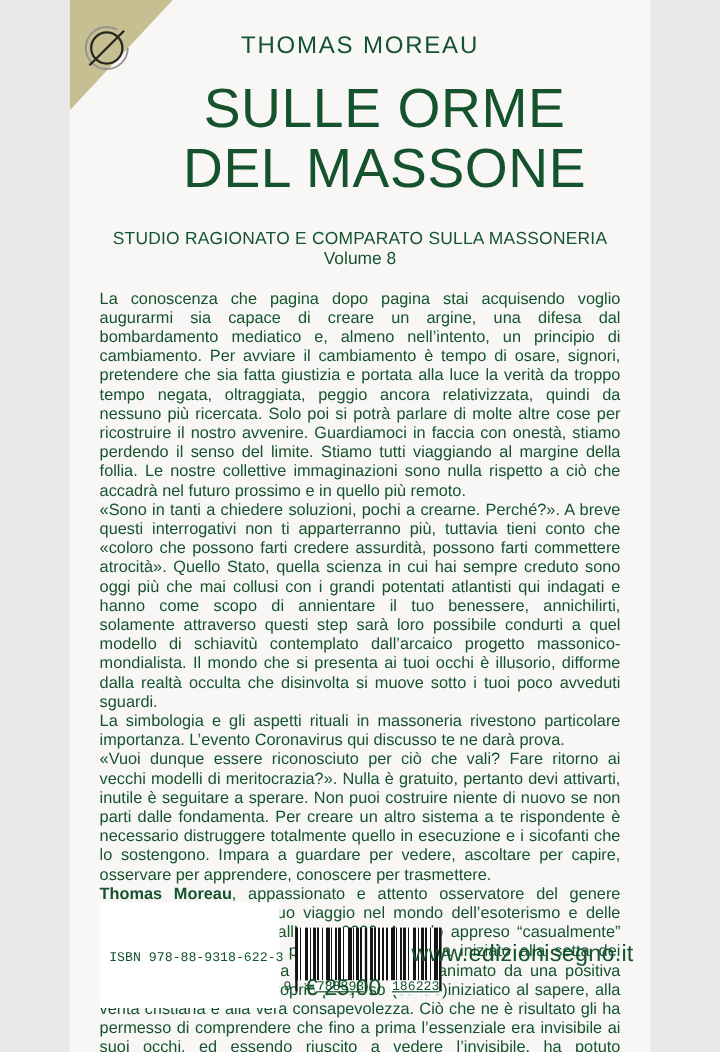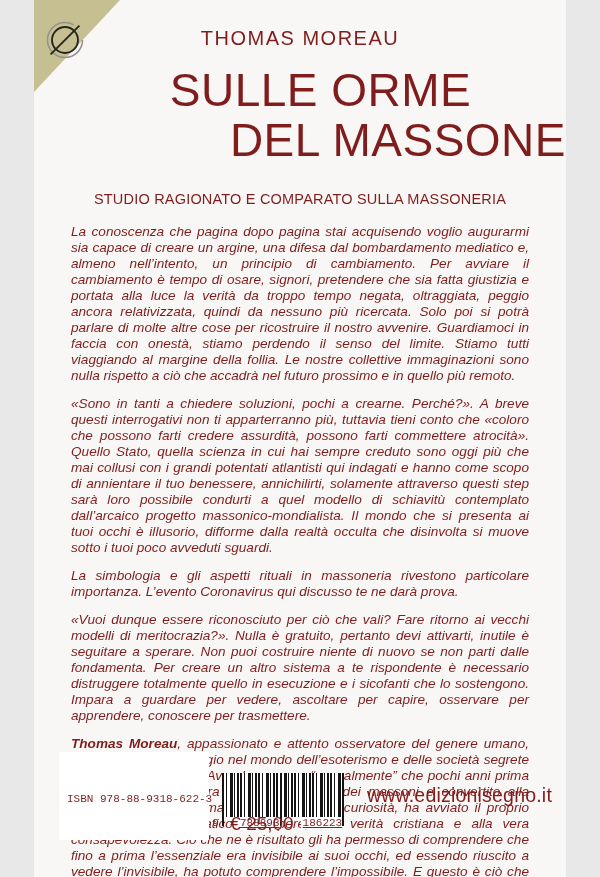--- a/index.html
+++ b/index.html
@@ -1,41 +1,41 @@
 <!DOCTYPE html>
 <html><head>
 <meta charset="utf-8">
 <style>
   html,body{margin:0;padding:0;background:#e8e8e8;}
   .page{
     position:relative;
-    width:532px;height:877px;
+    width:484px;height:877px;
     margin:0 auto;
     background:#f8f7f5;
-    color:#7f1d1d;
+    color:#14532d;
     font-family:"Liberation Sans", sans-serif;
     overflow:hidden;
   }
   
   .corner-triangle{
     position:absolute;top:0;left:0;
     width:0;height:0;
     border-top:92px solid #c6bf92;
     border-right:86px solid transparent;
   }
   .logo{position:absolute;top:17px;left:8px;width:46px;height:46px;}
   
   .header{position:relative;text-align:center;padding-top:27px;}
   .author{font-size:20px;letter-spacing:1.5px;font-weight:400;}
   .title{margin-top:15px;font-size:46px;line-height:50px;font-weight:400;letter-spacing:.5px;}
   .subtitle{margin-top:26px;font-size:14.5px;letter-spacing:.2px;}
   .volume{margin-top:1px;font-size:14.5px;}
   
   .body-text{margin:17px 25px 0 25px;font-size:13.6px;line-height:16px;text-align:justify;}
-  .body-text p{margin:12px;font-style:italic;}
+  .body-text p{margin:0;}
   .bio{margin-top:16px;}
   .bio b{font-weight:700;}
   
   .barcode-box{
     position:absolute;left:25px;top:752px;
     width:150px;height:88px;
     background:#ffffff;
     box-sizing:border-box;
     padding:6px 8px 0 8px;
     display:flex;flex-direction:row;align-items:center;
@@ -74,23 +74,24 @@
       <circle cx="23" cy="23" r="17.5" fill="none" stroke="#96948e" stroke-width="1.6" pathLength="360" stroke-dasharray="300 60"></circle>
       <circle cx="23" cy="23" r="13" fill="none" stroke="#27261f" stroke-width="1.9"></circle>
       <line x1="8.6" y1="37.4" x2="37.4" y2="8.6" stroke="#27261f" stroke-width="1.9"></line>
     </svg>
   </div>
 
   <div class="header">
     <div class="author">THOMAS MOREAU</div>
     <h1 class="title" style="margin:15px 0 12px 0;padding-left:41px;">
       <span style="display:block;">SULLE ORME</span>
-      <span style="display:block;text-align:right;">DEL MASSONE</span>
+      <span style="display:block;">DEL MASSONE</span>
     </h1>
     <div class="subtitle">STUDIO RAGIONATO E COMPARATO SULLA MASSONERIA</div>
+    <div class="volume">Volume 8</div>
   </div>
 
   <div class="body-text">
     <p>La conoscenza che pagina dopo pagina stai acquisendo voglio augurarmi sia capace di creare un argine, una difesa dal bombardamento mediatico e, almeno nell’intento, un principio di cambiamento. Per avviare il cambiamento è tempo di osare, signori, pretendere che sia fatta giustizia e portata alla luce la verità da troppo tempo negata, oltraggiata, peggio ancora relativizzata, quindi da nessuno più ricercata. Solo poi si potrà parlare di molte altre cose per ricostruire il nostro avvenire. Guardiamoci in faccia con onestà, stiamo perdendo il senso del limite. Stiamo tutti viaggiando al margine della follia. Le nostre collettive immaginazioni sono nulla rispetto a ciò che accadrà nel futuro prossimo e in quello più remoto.</p>
     <p>«Sono in tanti a chiedere soluzioni, pochi a crearne. Perché?». A breve questi interrogativi non ti apparterranno più, tuttavia tieni conto che «coloro che possono farti credere assurdità, possono farti commettere atrocità». Quello Stato, quella scienza in cui hai sempre creduto sono oggi più che mai collusi con i grandi potentati atlantisti qui indagati e hanno come scopo di annientare il tuo benessere, annichilirti, solamente attraverso questi step sarà loro possibile condurti a quel modello di schiavitù contemplato dall’arcaico progetto massonico-mondialista. Il mondo che si presenta ai tuoi occhi è illusorio, difforme dalla realtà occulta che disinvolta si muove sotto i tuoi poco avveduti sguardi.</p>
     <p>La simbologia e gli aspetti rituali in massoneria rivestono particolare importanza. L’evento Coronavirus qui discusso te ne darà prova.</p>
     <p>«Vuoi dunque essere riconosciuto per ciò che vali? Fare ritorno ai vecchi modelli di meritocrazia?». Nulla è gratuito, pertanto devi attivarti, inutile è seguitare a sperare. Non puoi costruire niente di nuovo se non parti dalle fondamenta. Per creare un altro sistema a te rispondente è necessario distruggere totalmente quello in esecuzione e i sicofanti che lo sostengono. Impara a guardare per vedere, ascoltare per capire, osservare per apprendere, conoscere per trasmettere.</p>
     <p class="bio"><b>Thomas Moreau</b><span>, appassionato e attento osservatore del genere umano, intraprende il suo viaggio nel mondo dell’esoterismo e delle società segrete intorno all’anno 2000. Avendo appreso “casualmente” che pochi anni prima il proprio fratello si era iniziato alla setta dei massoni e convertito alla religione islamica, animato da una positiva curiosità, ha avviato il proprio percorso (contro)iniziatico al sapere, alla verità cristiana e alla vera consapevolezza. Ciò che ne è risultato gli ha permesso di comprendere che fino a prima l’essenziale era invisibile ai suoi occhi, ed essendo riuscito a vedere l’invisibile, ha potuto comprendere l’impossibile. E questo è ciò che desidera condividere con voi, persone di coscienza e intelletto che hanno a cuore il proprio avvenire.</span></p>
   </div>
 

